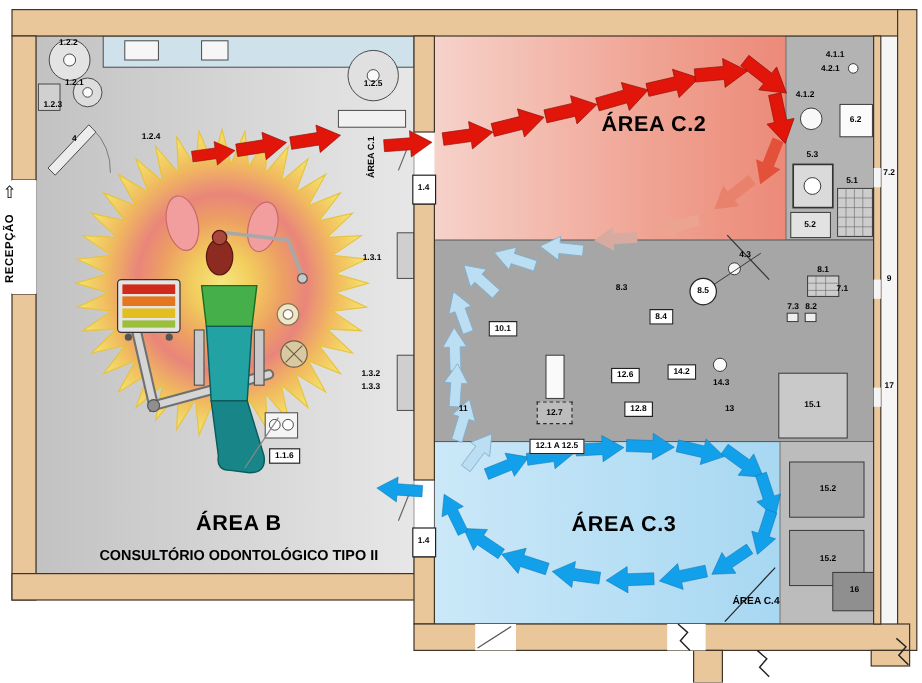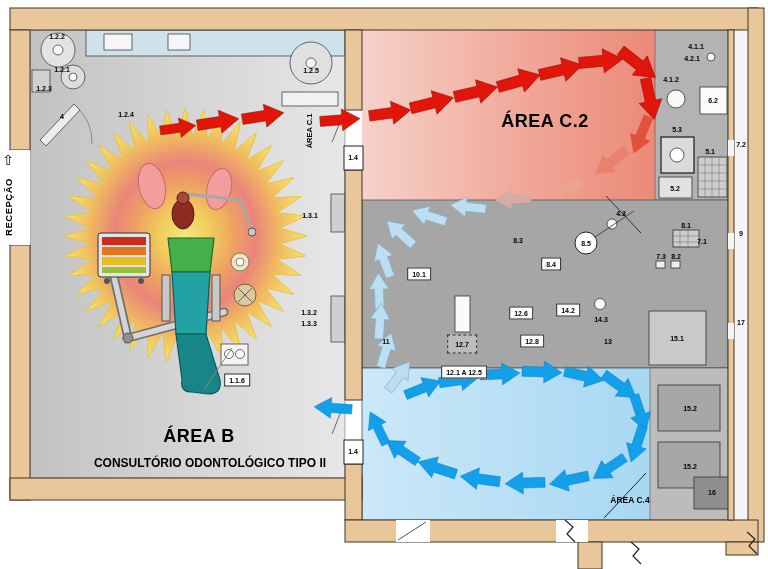--- a/index.html
+++ b/index.html
@@ -229,22 +229,23 @@
       <use href="#arr" transform="translate(480 479) rotate(188) scale(1.0)"></use>
       <use href="#arr" transform="translate(437 468) rotate(198) scale(1.0)"></use>
       <use href="#arr" transform="translate(402 451) rotate(214) scale(0.95)"></use>
       <use href="#arr" transform="translate(378 428) rotate(244) scale(0.9)"></use>
       <use href="#arr" transform="translate(333 408) rotate(184) scale(0.95)"></use>
     </g>
   </g>
 </svg>
 
 <div class="title" style="left:199px;top:436px;">ÁREA B</div>
-<div class="subtitle" style="left:210px;top:463px;">CONSULTÓRIO ODONTOLÓGICO TIPO II</div>
-<div class="title" style="left:545px;top:121px;">ÁREA C.2</div>
+<div class="subtitle" style="left:199px;top:463px;">CONSULTÓRIO ODONTOLÓGICO TIPO II</div>
+<div class="title" style="left:545px;top:104px;">ÁREA C.2</div>
+<div class="title" style="left:520px;top:437px;">ÁREA C.3</div>
 <div class="smalltitle" style="left:630px;top:464px;">ÁREA C.4</div>
 <div class="vtext" id="area-c1-label" style="left:309px;top:131px;">ÁREA C.1</div>
 <span id="reception-arrow" style="left:8px;top:160px;">⇧</span>
 <div class="vtext" id="reception-label" style="left:8px;top:207px;">RECEPÇÃO</div>
 
 <div id="labels-layer">
       <div class="lbl" style="left: 57px; top: 36px;">1.2.2</div>
       <div class="lbl" style="left: 62px; top: 69px;">1.2.1</div>
       <div class="lbl" style="left: 44px; top: 88px;">1.2.3</div>
       <div class="lbl" style="left: 62px; top: 116px;">4</div>

